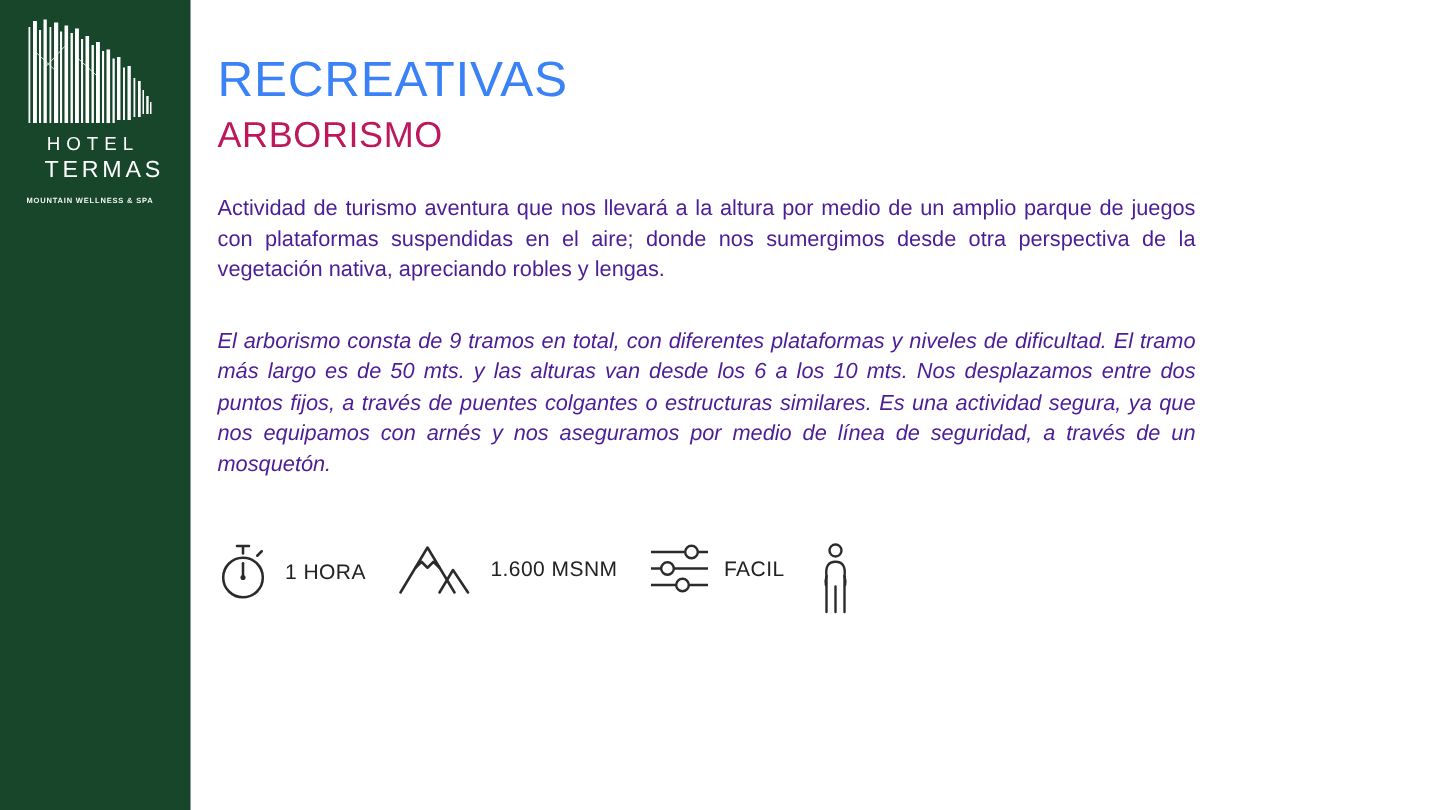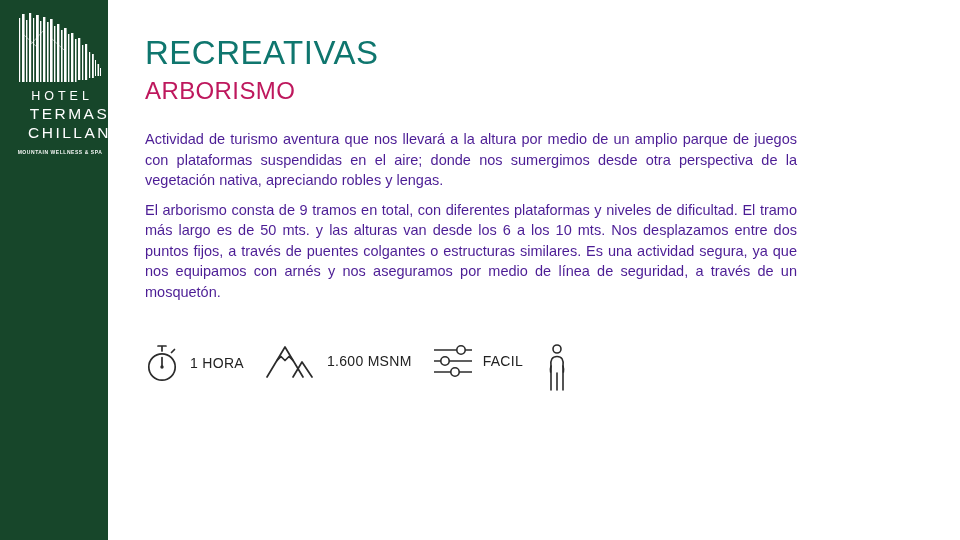--- a/index.html
+++ b/index.html
@@ -7,21 +7,21 @@
     width: 960px; height: 540px;
     background: #ffffff;
     font-family: "Liberation Sans", sans-serif;
     position: relative;
     overflow: hidden;
   }
 
   
   .sidebar {
     position: absolute; left: 0; top: 0;
-    width: 108px; height: 540px;
+    width: 127px; height: 540px;
     background: #17462a;
   }
   .logo-block {
     position: absolute; top: 12px; left: 0;
     width: 120px; text-align: center; color: #ffffff;
   }
   .trees-svg { display: block; margin: 0 auto; width: 86px; height: 72px; }
   .logo-hotel {
     font-size: 12.5px; letter-spacing: 4px; font-weight: 400;
     margin-top: 5px; padding-left: 4px;
@@ -36,33 +36,33 @@
   }
 
   
   .main {
     position: absolute; left: 145px; top: 0;
     width: 652px; color: #1b1b1b;
   }
   .section-title {
     margin: 36px 0 0 0;
     font-size: 33px; font-weight: 400; letter-spacing: 0.5px;
-    color: #0f766e; line-height: 1.0;
+    color: #3b82f6; line-height: 1.0;
   }
   .activity-title {
     margin: 10px 0 0 0;
     font-size: 24px; font-weight: 400; letter-spacing: 0.4px;
     color: #be185d; line-height: 1.0;
   }
   .body-par {
     margin: 0; font-size: 14.5px; line-height: 20.5px;
     text-align: justify; color: #4c1d95;
   }
   .par-1 { margin-top: 26px; }
-  .par-2 { margin-top: 9px; }
+  .par-2 { margin-top: 27px; font-style: italic; }
 
   
   .stats-row {
     margin-top: 42px;
     display: flex; align-items: flex-start; column-gap: 22px;
   }
   .stat { display: flex; align-items: center; gap: 11px; }
   .stat-label {
     font-size: 14px; letter-spacing: 0.3px; color: #222222;
     line-height: 18px;
@@ -105,21 +105,20 @@
       </g>
       <g stroke="#ffffff" stroke-width="0.6" opacity="0.85">
         <line x1="6" y1="22" x2="21" y2="36"></line>
         <line x1="27" y1="18" x2="14" y2="32"></line>
         <line x1="34" y1="26" x2="47" y2="38"></line>
       </g>
     </svg>
     <div class="logo-hotel">HOTEL</div>
     <div class="logo-brand">
       <div>TERMAS</div>
-      <div>CHILLAN</div>
     </div>
     <div class="logo-tagline">MOUNTAIN WELLNESS &amp; SPA</div>
   </div>
 </div>
 
 <div class="main">
   <h1 class="section-title">RECREATIVAS</h1>
   <h2 class="activity-title">ARBORISMO</h2>
 
   <p class="body-par par-1">Actividad de turismo aventura que nos llevará  a la altura por medio de un amplio parque de juegos con plataformas suspendidas en el aire;  donde nos sumergimos  desde otra perspectiva de la vegetación nativa, apreciando robles y lengas.</p>

